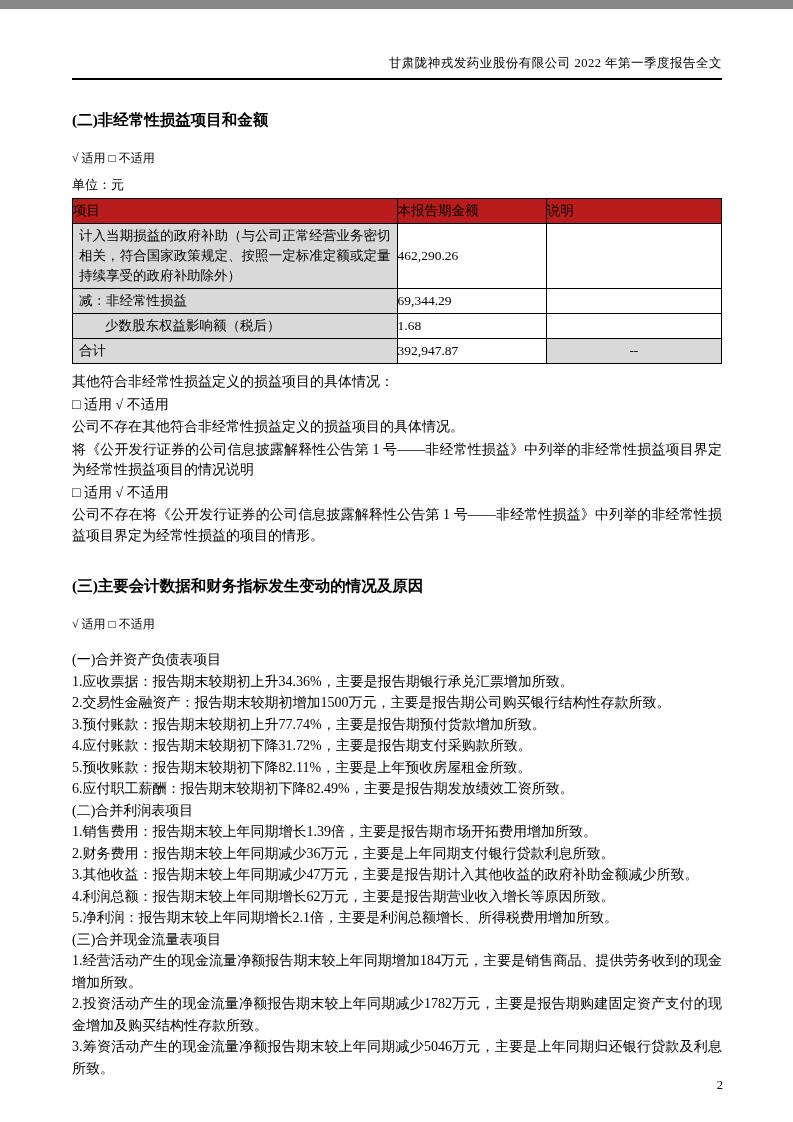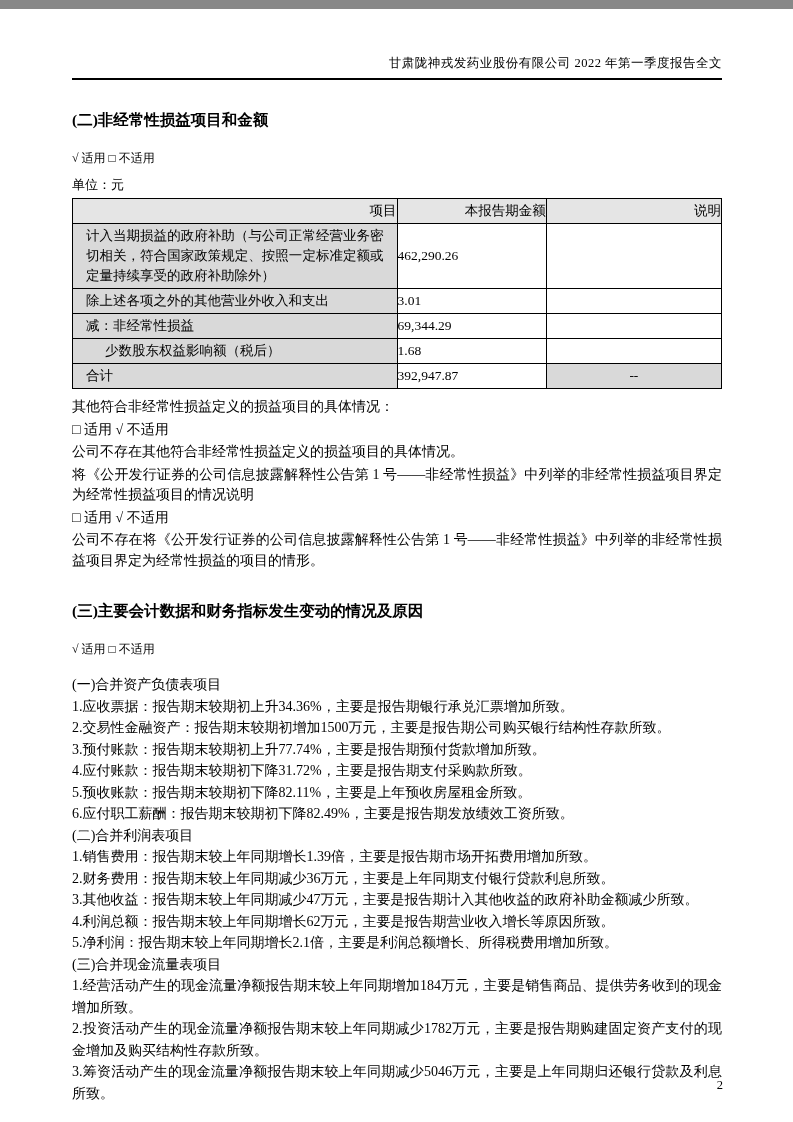--- a/index.html
+++ b/index.html
@@ -48,31 +48,31 @@
     margin-top: 4px;
     border-collapse: collapse;
     font-size: 13.5px;
     border: 1.5px solid #000;
   }
   table.fin-table th, table.fin-table td {
     border: 1px solid #000;
     vertical-align: middle;
   }
   table.fin-table th {
-    background: #e5e5e5;
+    background: #b91c1c;
     font-weight: normal;
-    text-align: right;
+    text-align: left;
     height: 25px;
   }
   .col-item  { width: 50%; }
   .col-amt   { width: 23%; }
   .col-note  { width: 27%; }
   td.c-item {
     background: #d9d9d9;
-    padding: 2px 13px;
+    padding: 2px 6px;
     line-height: 20px;
     text-align: justify;
     height: 22px;
   }
   td.c-item.indent { padding-left: 32px; }
   td.c-amount {
     background: #fff;
     text-align: left;
     padding-right: 6px;
   }
@@ -131,25 +131,20 @@
           <th>说明</th>
         </tr>
       </thead>
       <tbody>
           <tr>
             <td class="c-item">计入当期损益的政府补助（与公司正常经营业务密切相关，符合国家政策规定、按照一定标准定额或定量持续享受的政府补助除外）</td>
             <td class="c-amount">462,290.26</td>
             <td class="c-note"></td>
           </tr>
           <tr>
-            <td class="c-item">除上述各项之外的其他营业外收入和支出</td>
-            <td class="c-amount">3.01</td>
-            <td class="c-note"></td>
-          </tr>
-          <tr>
             <td class="c-item">减：非经常性损益</td>
             <td class="c-amount">69,344.29</td>
             <td class="c-note"></td>
           </tr>
           <tr>
             <td class="c-item indent">少数股东权益影响额（税后）</td>
             <td class="c-amount">1.68</td>
             <td class="c-note"></td>
           </tr>
           <tr>

